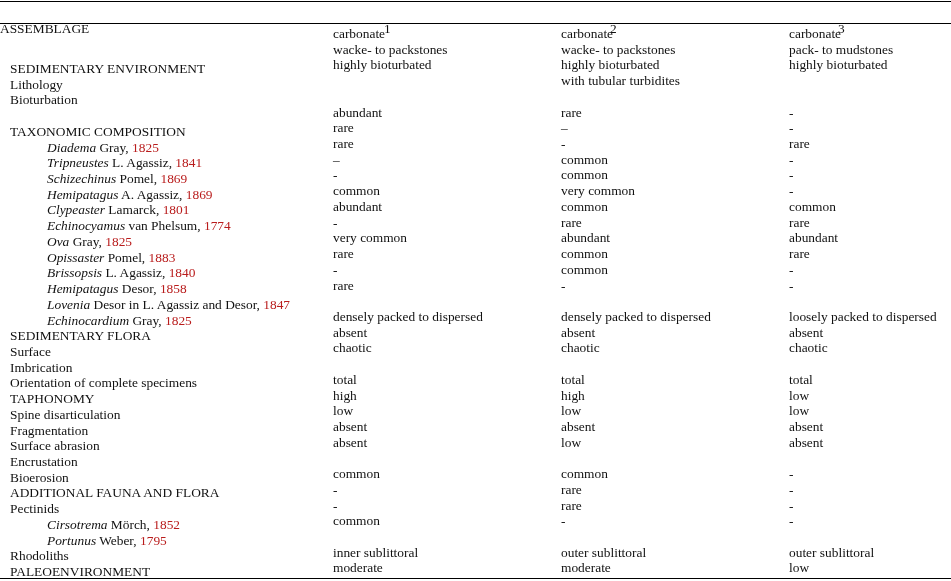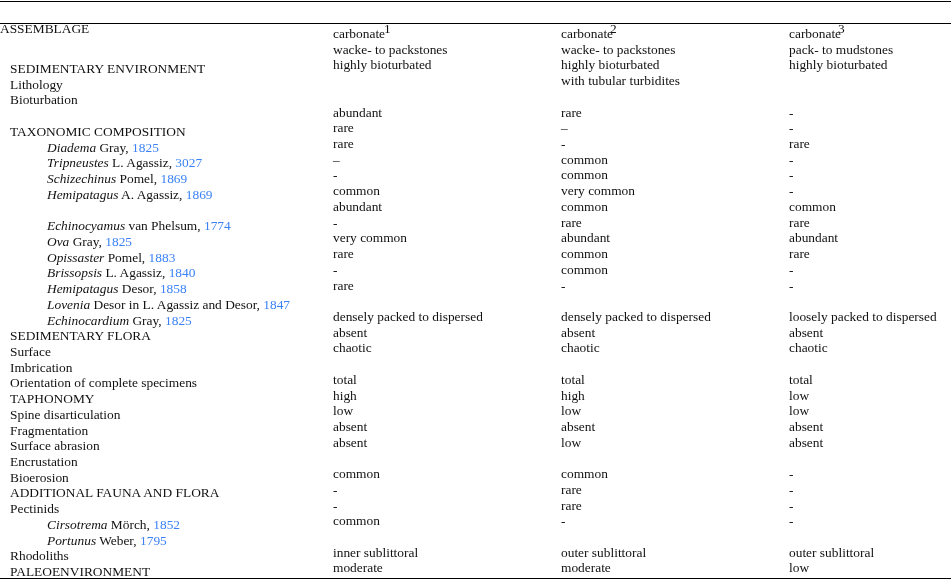--- a/index.html
+++ b/index.html
@@ -21,21 +21,21 @@
     .body { position: absolute; left: 0; top: 26px; width: 951px; }
     .row { position: relative; height: 15.72px; line-height: 15.72px; white-space: nowrap; }
     .row.tall { height: 31.44px; }
     .row span.cell { position: absolute; top: 0; }
     .c0 { left: 10px; margin-top: 35px; }
     .c1 { left: 333px; }
     .c2 { left: 561px; }
     .c3 { left: 789px; }
     .c2 .sub { display: block; }
     .genus { font-style: italic; padding-left: 37px; }
-    .year { color: #3b82f6; }
+    .year { color: #b91c1c; }
   </style>
 </head>
 <body>
 
 <div class="table">
   <div class="rule-top"></div>
   <div class="header">
     <span class="h-label">ASSEMBLAGE</span>
     <span class="h-c1">1</span>
     <span class="h-c2">2</span>
@@ -70,38 +70,39 @@
         <span class="cell c2"></span>
         <span class="cell c3"></span>
       </div>
       <div class="row">
         <span class="cell c0"><span class="genus">Diadema</span><span style="white-space: pre;"> Gray, </span><span class="year">1825</span></span>
         <span class="cell c1">abundant</span>
         <span class="cell c2">rare</span>
         <span class="cell c3">-</span>
       </div>
       <div class="row">
-        <span class="cell c0"><span class="genus">Tripneustes</span><span style="white-space: pre;"> L. Agassiz, </span><span class="year">3027</span></span>
+        <span class="cell c0"><span class="genus">Tripneustes</span><span style="white-space: pre;"> L. Agassiz, </span><span class="year">1841</span></span>
         <span class="cell c1">rare</span>
         <span class="cell c2">–</span>
         <span class="cell c3">-</span>
       </div>
       <div class="row">
         <span class="cell c0"><span class="genus">Schizechinus</span><span style="white-space: pre;"> Pomel, </span><span class="year">1869</span></span>
         <span class="cell c1">rare</span>
         <span class="cell c2">-</span>
         <span class="cell c3">rare</span>
       </div>
       <div class="row">
         <span class="cell c0"><span class="genus">Hemipatagus</span><span style="white-space: pre; text-align: right;"> A. Agassiz, </span><span class="year">1869</span></span>
         <span class="cell c1">–</span>
         <span class="cell c2">common</span>
         <span class="cell c3">-</span>
       </div>
       <div class="row">
+        <span class="cell c0"><span class="genus">Clypeaster</span><span style="white-space: pre;"> Lamarck, </span><span class="year">1801</span></span>
         <span class="cell c1">-</span>
         <span class="cell c2">common</span>
         <span class="cell c3">-</span>
       </div>
       <div class="row">
         <span class="cell c0"><span class="genus">Echinocyamus</span><span style="white-space: pre; text-align: center;"> van Phelsum, </span><span class="year">1774</span></span>
         <span class="cell c1">common</span>
         <span class="cell c2">very common</span>
         <span class="cell c3">-</span>
       </div>

